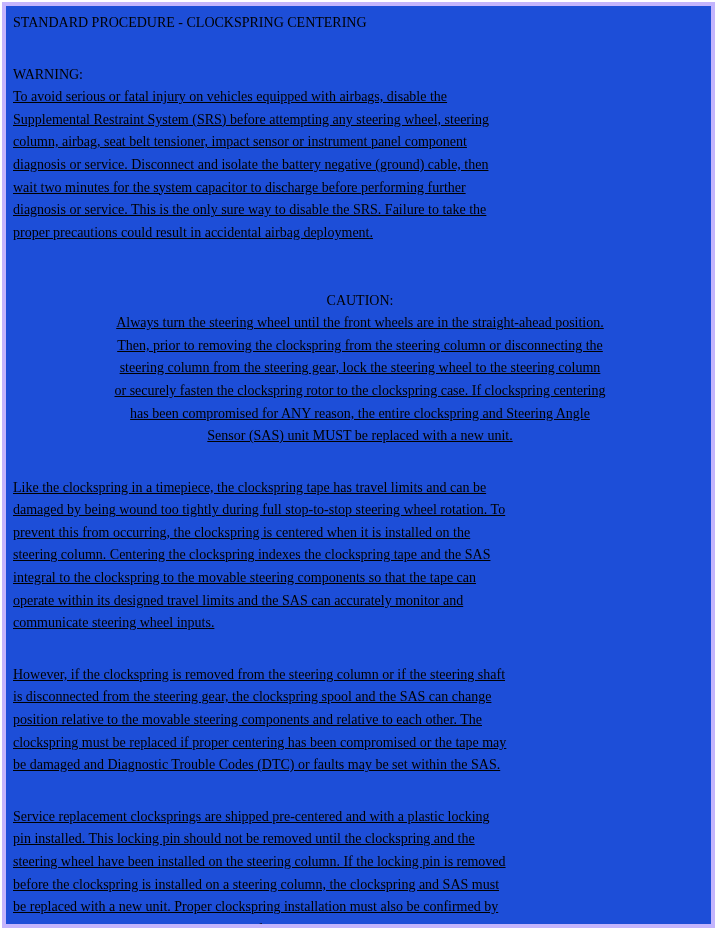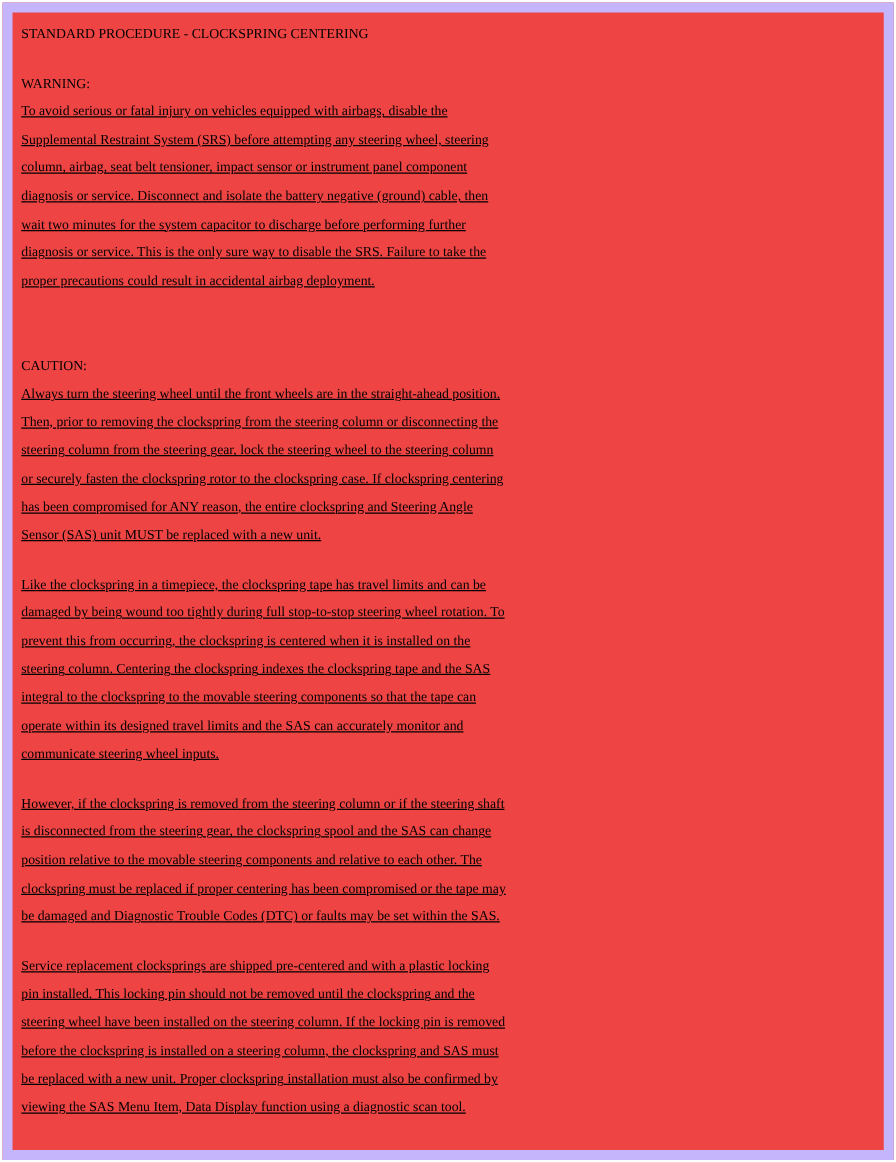--- a/index.html
+++ b/index.html
@@ -13,36 +13,37 @@
     position: relative;
     font-family: "Liberation Serif", serif;
     color: #000000;
   }
   .page {
     position: absolute;
     left: 2px;
     top: 2px;
     right: 2px;
     bottom: 2px;
-    border: 8px solid #c4b5fd;
-    background: #ef4444;
+    border: 4px solid #c4b5fd;
+    background: #1d4ed8;
     padding: 6px 4px 0 7px;
     overflow: hidden;
-    font-size: 11px;
+    font-size: 14px;
     line-height: 22.6px;
     box-sizing: border-box;
   }
   .doc-title {
     white-space: pre;
   }
   .section {
-    margin-top: 17px;
+    margin-top: 29px;
   }
   .section.gap-2 {
     margin-top: 45.2px;
+    text-align: center;
   }
   .heading {
     white-space: pre;
   }
   .body {
     white-space: pre;
     text-decoration: underline;
   }
 </style>
 </head>

